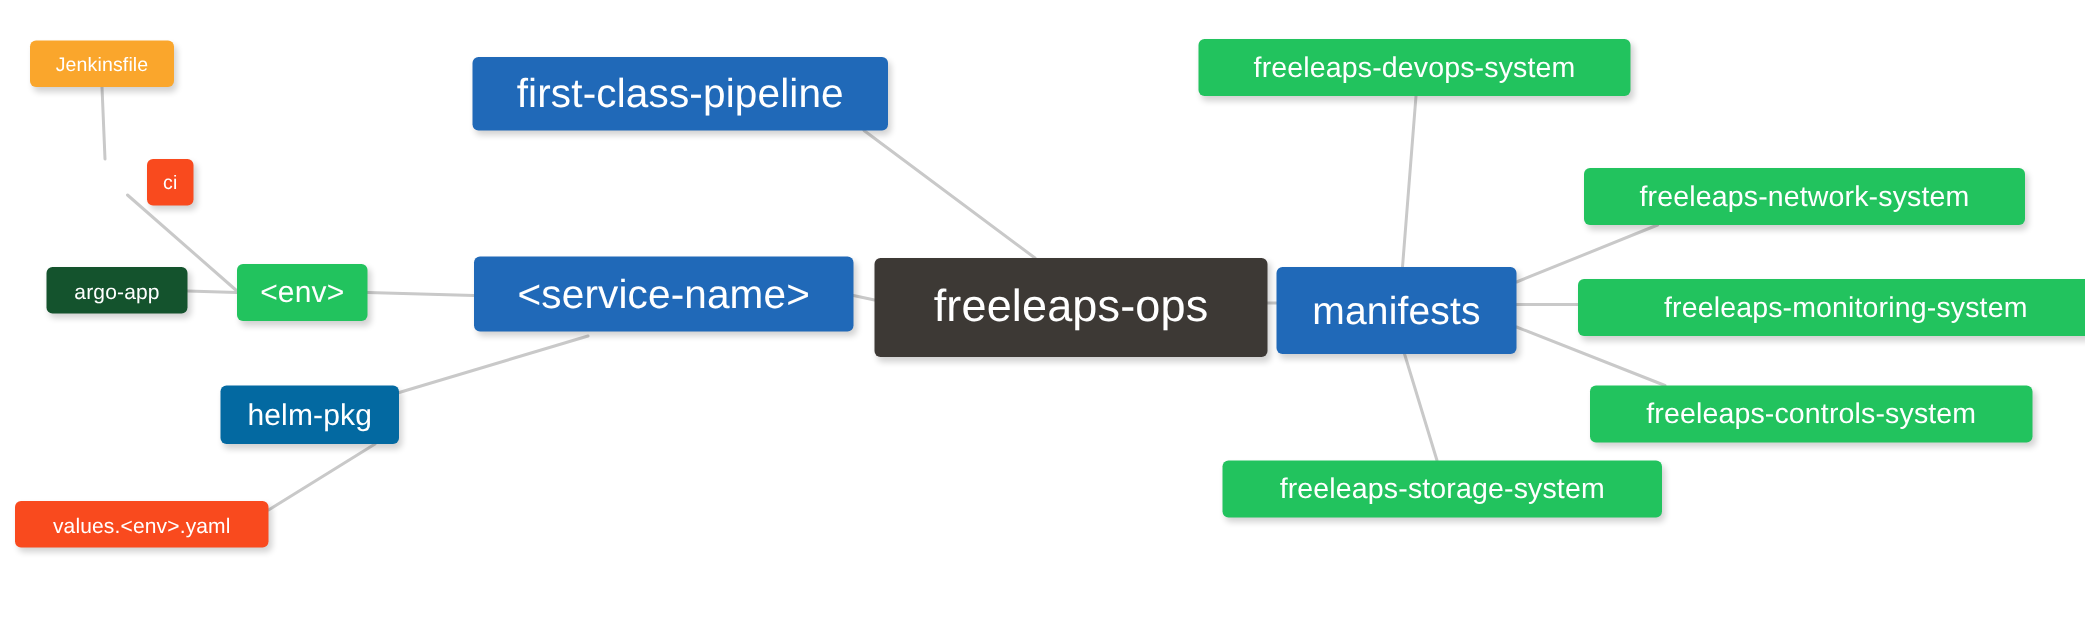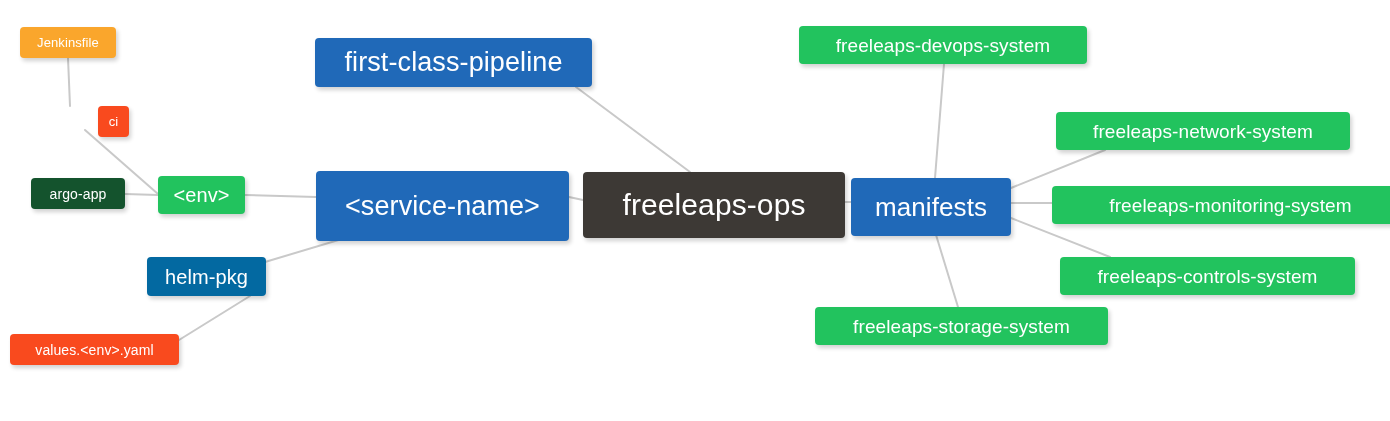--- a/index.html
+++ b/index.html
@@ -62,21 +62,21 @@
       <line x1="933" y1="225" x2="958" y2="307" stroke="#c9c9c9" stroke-width="2" stroke-linecap="round"></line>
     </svg>
   <div id="nodes">
       <div class="node" style="left: 20px; top: 27px; width: 96px; height: 31px; background: rgb(250, 166, 44); font-size: 13px;">Jenkinsfile</div>
       <div class="node" style="left: 54px; top: 106px; width: 31px; height: 31px; background: rgb(249, 74, 30); font-size: 13px; margin-left: 44px;">ci</div>
       <div class="node" style="left: 31px; top: 178px; width: 94px; height: 31px; background: #14532d; font-size: 14px;">argo-app</div>
       <div class="node" style="left: 158px; top: 176px; width: 87px; height: 38px; background: rgb(34, 195, 94); font-size: 20px;">&lt;env&gt;</div>
       <div class="node" style="left: 147px; top: 257px; width: 119px; height: 39px; background: #0369a1; font-size: 20px;">helm-pkg</div>
       <div class="node" style="left: 10px; top: 334px; width: 169px; height: 31px; background: rgb(249, 74, 30); font-size: 14px;">values.&lt;env&gt;.yaml</div>
       <div class="node" style="left: 315px; top: 38px; width: 277px; height: 49px; background: rgb(32, 105, 184); font-size: 27px;">first-class-pipeline</div>
-      <div class="node" style="left: 316px; top: 171px; width: 253px; height: 70px; background: rgb(32, 105, 184); font-size: 27px;">&lt;service-name&gt;</div>
+      <div class="node" style="left: 316px; top: 171px; width: 253px; height: 50px; background: rgb(32, 105, 184); font-size: 27px;">&lt;service-name&gt;</div>
       <div class="node" style="left: 583px; top: 172px; width: 262px; height: 66px; background: rgb(61, 57, 53); font-size: 30px;">freeleaps-ops</div>
       <div class="node" style="left: 851px; top: 178px; width: 160px; height: 58px; background: rgb(32, 105, 184); font-size: 26px;">manifests</div>
       <div class="node" style="left: 799px; top: 26px; width: 288px; height: 38px; background: rgb(34, 195, 94); font-size: 19px;">freeleaps-devops-system</div>
       <div class="node" style="left: 1056px; top: 112px; width: 294px; height: 38px; background: rgb(34, 195, 94); font-size: 19px;">freeleaps-network-system</div>
       <div class="node" style="left: 1052px; top: 186px; width: 357px; height: 38px; background: rgb(34, 195, 94); font-size: 19px;">freeleaps-monitoring-system</div>
       <div class="node" style="left: 1060px; top: 257px; width: 295px; height: 38px; background: rgb(34, 195, 94); font-size: 19px;">freeleaps-controls-system</div>
       <div class="node" style="left: 815px; top: 307px; width: 293px; height: 38px; background: rgb(34, 195, 94); font-size: 19px;">freeleaps-storage-system</div>
     </div>
 </div>
 

